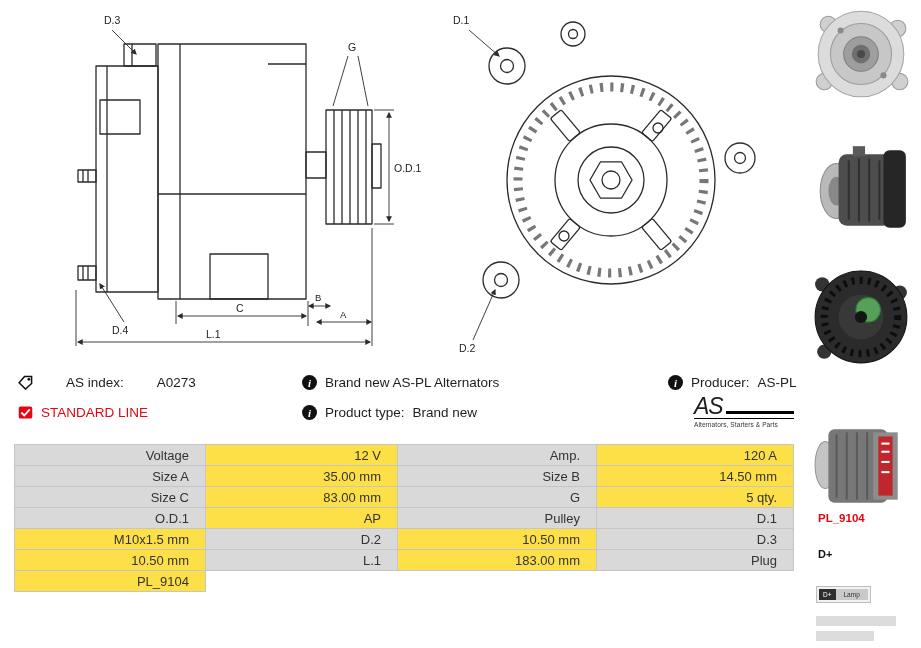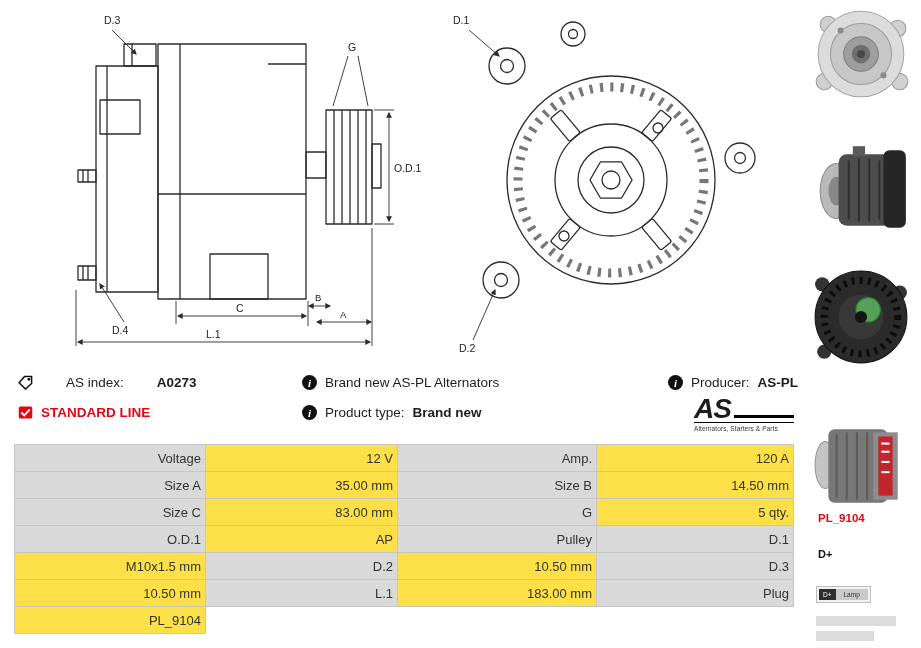--- a/index.html
+++ b/index.html
@@ -6,41 +6,41 @@
   body{font-family:"Liberation Sans",sans-serif;color:#1d1d1d;}
   #page{position:relative;width:921px;height:648px;background:#fff;overflow:hidden;}
   .abs{position:absolute;}
 
   
   svg text{font-family:"Liberation Sans",sans-serif;font-size:10.5px;fill:#222;}
   .dim-small{font-size:9.5px;}
 
   
   .info-row{position:absolute;display:flex;align-items:center;gap:8px;font-size:13.5px;white-space:nowrap;}
-  .bold{font-weight:700;text-align:right;}
+  .bold{font-weight:400;text-align:right;}
   .red{color:#e30613;}
   .ibadge{width:15px;height:15px;border-radius:50%;background:#111;color:#fff;display:flex;
           align-items:center;justify-content:center;font-size:11px;font-weight:700;
           font-style:italic;font-family:"Liberation Serif",serif;flex:0 0 auto;}
   .sl-icon{width:15px;height:15px;flex:0 0 auto;}
 
   
   .aspl-logo{position:absolute;left:694px;top:397px;width:100px;}
   .aspl-top{display:flex;align-items:flex-end;}
-  .aspl-as{font-size:28px;font-weight:700;font-style:italic;line-height:0.85;letter-spacing:-1px;}
+  .aspl-as{font-size:23px;font-weight:400;font-style:italic;line-height:0.85;letter-spacing:-1px;}
   .aspl-swoosh{flex:1;height:3px;background:#000;margin:0 0 3px 3px;}
   .aspl-line{height:1.5px;background:#000;width:100%;margin-top:1px;}
   .aspl-sub{font-size:6.5px;color:#333;margin-top:2px;letter-spacing:0.1px;white-space:nowrap;}
 
   
   #spec-table{position:absolute;left:14px;top:444px;display:grid;
               grid-template-columns:191px 192px 199px 197px;
               border-top:1px solid #c6c6c6;border-left:1px solid #c6c6c6;}
-  .cell{height:27px;box-sizing:border-box;border-right:1px solid #c6c6c6;border-bottom:1px solid #c6c6c6;
-        display:flex;align-items:center;justify-content:flex-end;padding-right:4px;
+  .cell{height:21px;box-sizing:border-box;border-right:1px solid #c6c6c6;border-bottom:1px solid #c6c6c6;
+        display:flex;align-items:center;justify-content:flex-end;padding-right:16px;
         font-size:13px;color:#333;}
   .cell.lab{background:#d9d9d9;}
   .cell.val{background:#fde047;}
   .cell.empty{background:transparent;border-right:none;border-bottom:none;}
 
   
   .photo{position:absolute;left:810px;width:102px;}
   #plug-code{position:absolute;left:818px;top:512px;font-size:11.5px;font-weight:700;color:#e30613;}
   #terminal-dplus{position:absolute;left:818px;top:548px;font-size:11px;font-weight:700;color:#111;}
   #terminal-legend{position:absolute;left:816px;top:586px;display:flex;align-items:stretch;

